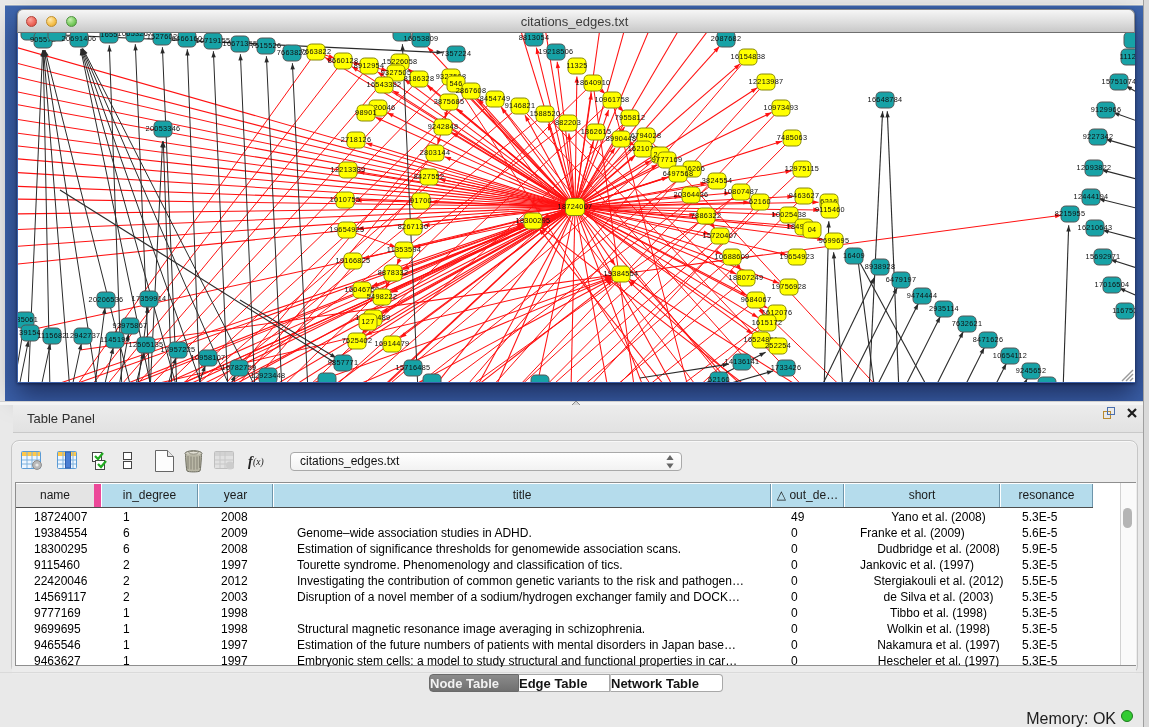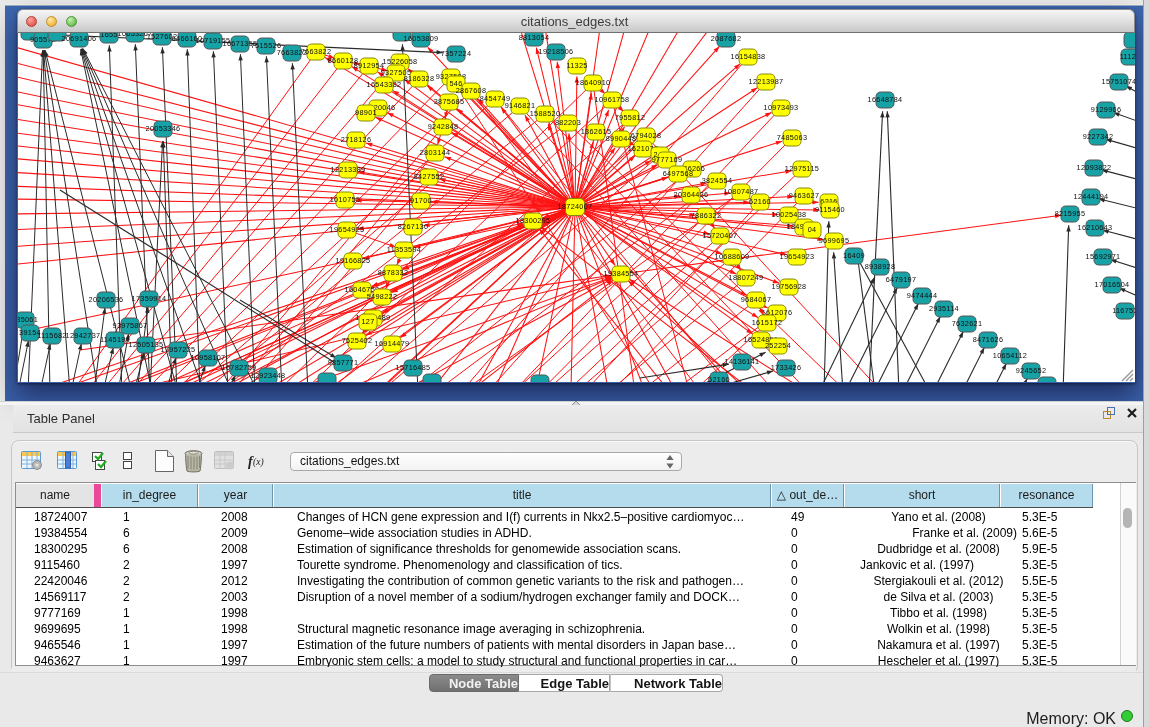--- a/index.html
+++ b/index.html
@@ -28,21 +28,21 @@
  border:1px solid #a9a9a9;font-size:12px;color:#111;line-height:17px;padding-left:9px}
 #scrollpane{left:15px;top:482px;width:1121px;height:184px;background:#fff;border:1px solid #8e8e8e}
 .hcell{position:absolute;top:484px;height:23px;background:#b5dcec;border-right:1px solid #6d95ab;
  font-size:12px;color:#1b1b1b;text-align:center;line-height:23px}
 #hline{left:16px;top:507px;width:1077px;height:1px;background:#4e4e4e}
 .trow{position:absolute;left:16px;width:1104px;height:16px;font-size:12px;color:#000}
 .trow span{position:absolute;white-space:nowrap;overflow:hidden;top:1px}
 #sbar{left:1120px;top:483px;width:16px;height:182px;background:#fafafa;border-left:1px solid #d2d2d2}
 #thumb{left:1122.5px;top:508px;width:9px;height:20px;border-radius:5px;background:#b5b5b5}
 
-.tab{position:absolute;top:674px;height:18px;font-size:13px;font-weight:bold;line-height:18px;text-align:right;letter-spacing:0}
+.tab{position:absolute;top:674px;height:18px;font-size:13px;font-weight:bold;line-height:18px;text-align:left;letter-spacing:0}
 #tabline{left:0;top:672px;width:1149px;height:1px;background:#dadada}
 #mem{top:710px;font-size:16px;color:#1c1c1c;white-space:nowrap}
 #memdot{left:1121px;top:710px;width:12px;height:12px;border-radius:50%;background:#33cc33;border:1px solid #1d7a1d}
 #redge{left:1143px;top:0;width:6px;height:727px;background:#d9d9d9;border-left:1px solid #9f9f9f}
 </style></head><body>
 <div id="stage">
 <div class="abs" id="blue"></div>
 <div class="abs" id="win"></div>
 <div class="abs" id="titlebar"></div>
 <div class="abs tl" style="left:26px;background:radial-gradient(circle at 35% 30%,#fca8a0,#ee6a5e 55%,#d4473c);border:1px solid #b33f36"></div>
@@ -847,32 +847,31 @@
 <div class="hcell" style="left:199px;width:74px">year</div>
 <div class="hcell" style="left:274px;width:497px">title</div>
 <div class="hcell" style="left:772px;width:72px">△ out_de…</div>
 <div class="hcell" style="left:845px;width:155px">short</div>
 <div class="hcell" style="left:1001px;width:92px">resonance</div>
 <div class="abs" id="hline"></div>
 <div class="trow" style="top:509px">
       <span style="left:18px">18724007</span>
       <span style="left:107px">1</span>
       <span style="left:205px">2008</span>
-      <span style="left:281px">Changes of HCN gene expression and I(f) currents in Nkx2.5–positive cardiomyoc…</span>
       <span style="left:775px">49</span>
       <span style="left:844px;width:157px;text-align:center">Yano et al. (2008)</span>
       <span style="left:1006px">5.3E-5</span>
     </div>
     <div class="trow" style="top:525px">
       <span style="left:18px">19384554</span>
       <span style="left:107px">6</span>
       <span style="left:205px">2009</span>
       <span style="left:281px">Genome–wide association studies in ADHD.</span>
       <span style="left:775px">0</span>
-      <span style="left:844px;width:157px;text-align:right">Franke et al. (2009)</span>
+      <span style="left:844px;width:157px;text-align:left">Franke et al. (2009)</span>
       <span style="left:1006px">5.6E-5</span>
     </div>
     <div class="trow" style="top:541px">
       <span style="left:18px">18300295</span>
       <span style="left:107px">6</span>
       <span style="left:205px">2008</span>
       <span style="left:281px">Estimation of significance thresholds for genomewide association scans.</span>
       <span style="left:775px">0</span>
       <span style="left:844px;width:157px;text-align:center">Dudbridge et al. (2008)</span>
       <span style="left:1006px">5.9E-5</span>

